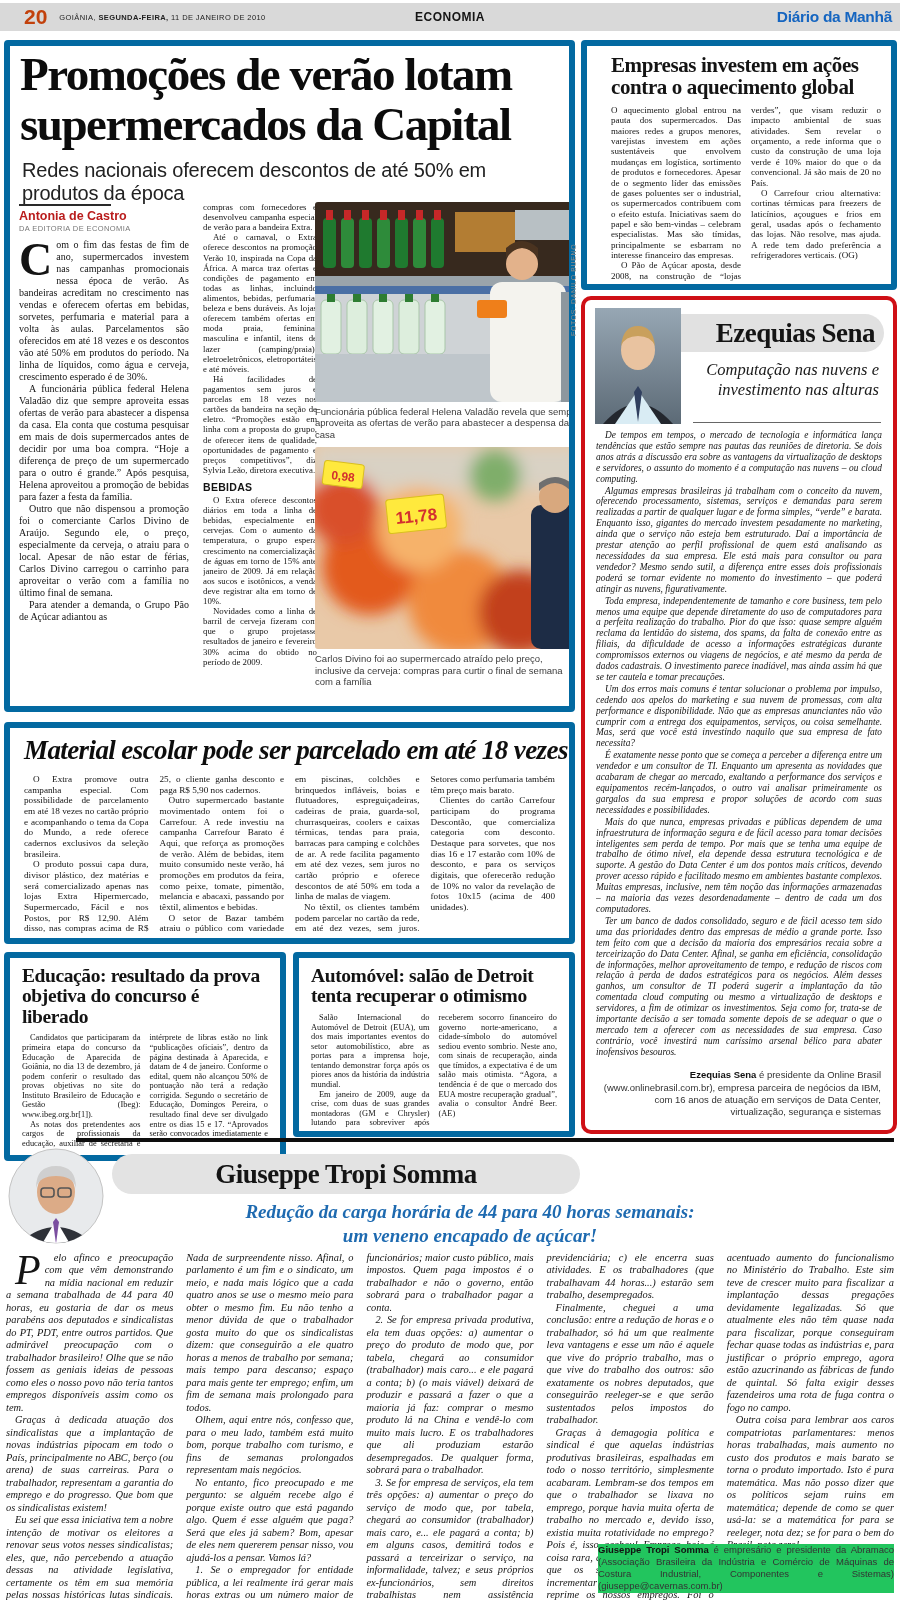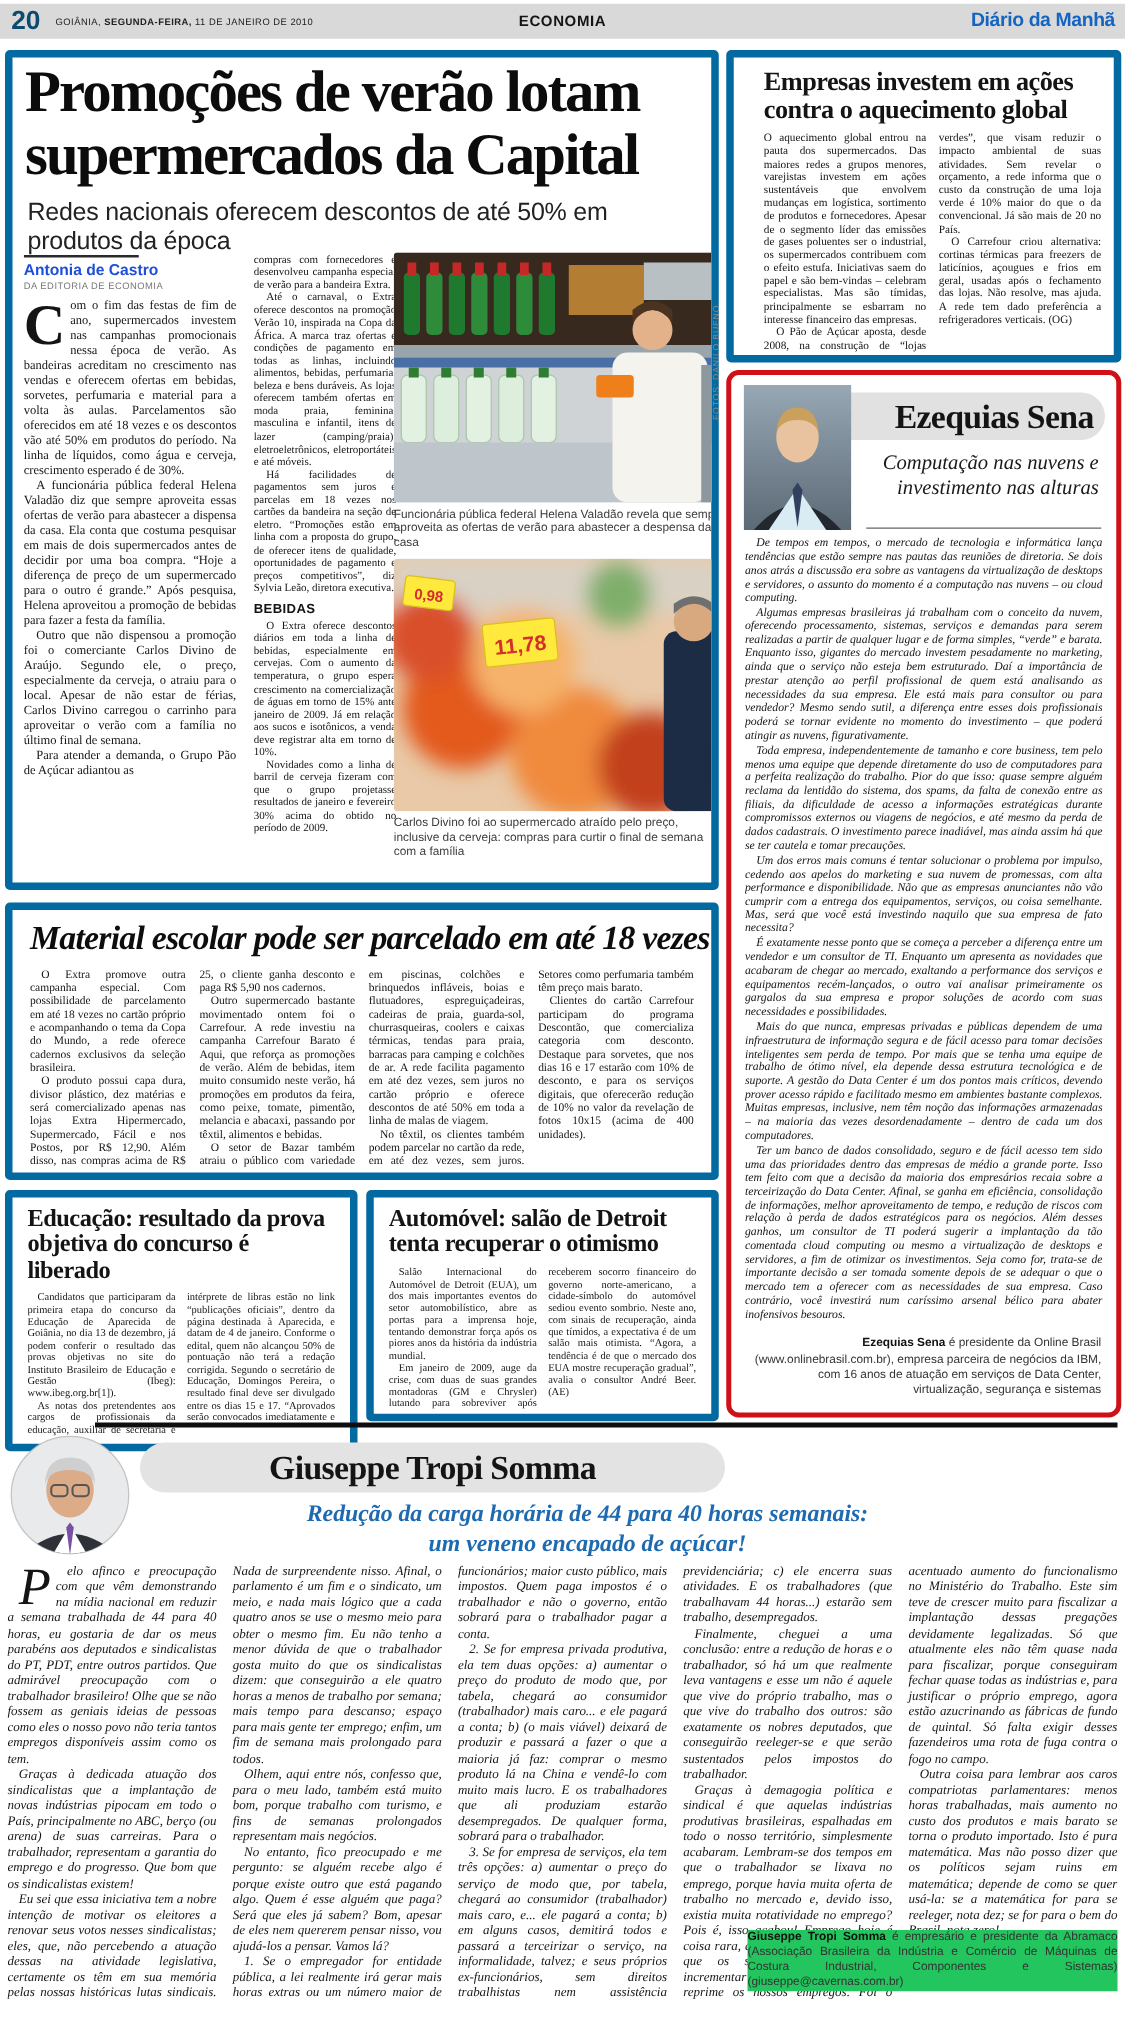--- a/index.html
+++ b/index.html
@@ -1,38 +1,38 @@
 <!DOCTYPE html>
 <html lang="pt"><head>
 <meta charset="utf-8">
 <style>
   html,body{margin:0;padding:0}
   body{width:900px;height:1620px;position:relative;background:#fff;color:#141414;
        font-family:"Liberation Serif",serif;overflow:hidden}
   .abs{position:absolute}
   
   #hdr{left:0;top:3px;width:900px;height:28px;background:#d9d9d9;display:flex;align-items:center}
-  .pagenum{font:bold 21px "Liberation Sans",sans-serif;padding:0 12px 0 9px;color:#0c4a6e}
+  .pagenum{font:bold 21px "Liberation Sans",sans-serif;padding:0 12px 0 24px;color:#c2410c}
   .dateline{font:7.5px "Liberation Sans",sans-serif;color:#222;letter-spacing:.4px}
   .dateline b{font-weight:bold}
   .section-title{position:absolute;left:0;right:0;text-align:center;font:bold 12px "Liberation Sans",sans-serif;letter-spacing:.5px}
   .brand{margin-left:auto;padding-right:8px;font:bold 15.5px "Liberation Sans",sans-serif;color:#1565c0;letter-spacing:-.3px;position:relative}
   
   .box{position:absolute;border:6px solid #0369a1;border-radius:4px;background:#fff;overflow:hidden;box-sizing:border-box}
   p{margin:0;text-align:justify}
   .ind{text-indent:10px}
   
   #mainbox{left:4px;top:40px;width:571px;height:672px}
   .headline{margin:4px 10px 0;font-weight:bold;font-size:47px;line-height:1.06;letter-spacing:-1.5px;color:#0c0c0c}
   .subhead{margin:9px 12px 0;font:20px "Liberation Sans",sans-serif;color:#222;letter-spacing:-.2px}
   #artcols{position:absolute;left:9px;top:156px;right:6px;bottom:4px}
   #mcol1{position:absolute;left:0;top:0;width:170px;height:508px;overflow:hidden;font-size:10px;line-height:1.2}
   #mcol2{position:absolute;left:184px;top:0;width:114px;height:508px;overflow:hidden;font-size:8.8px;line-height:1.15}
   .bylinerule{width:92px;height:2px;background:#2a2a2a;margin:2px 0 3px}
-  .byline{font:bold 12.5px "Liberation Sans",sans-serif;color:#1d4ed8}
+  .byline{font:bold 12.5px "Liberation Sans",sans-serif;color:#b91c1c}
   .byrole{font:7.5px "Liberation Sans",sans-serif;color:#777;letter-spacing:.4px;margin:1px 0 6px}
   .dropcap{float:left;font-size:46px;line-height:.78;font-weight:bold;padding:3px 4px 0 0}
   .minih{font:bold 10.5px "Liberation Sans",sans-serif;margin:6px 0 2px;letter-spacing:.3px}
   #photostack{position:absolute;left:296px;top:0;width:266px}
   .photo{width:266px;border-radius:3px;overflow:hidden;display:block}
   .caption{font:9.5px "Liberation Sans",sans-serif;color:#3c3c3c;line-height:1.2;margin:4px 0 7px;text-align:left}
   .vcred{position:absolute;writing-mode:vertical-rl;transform:rotate(180deg);
          font:7px "Liberation Sans",sans-serif;color:#8a8a8a;letter-spacing:.6px}
   
   #globox{left:581px;top:40px;width:316px;height:250px}

